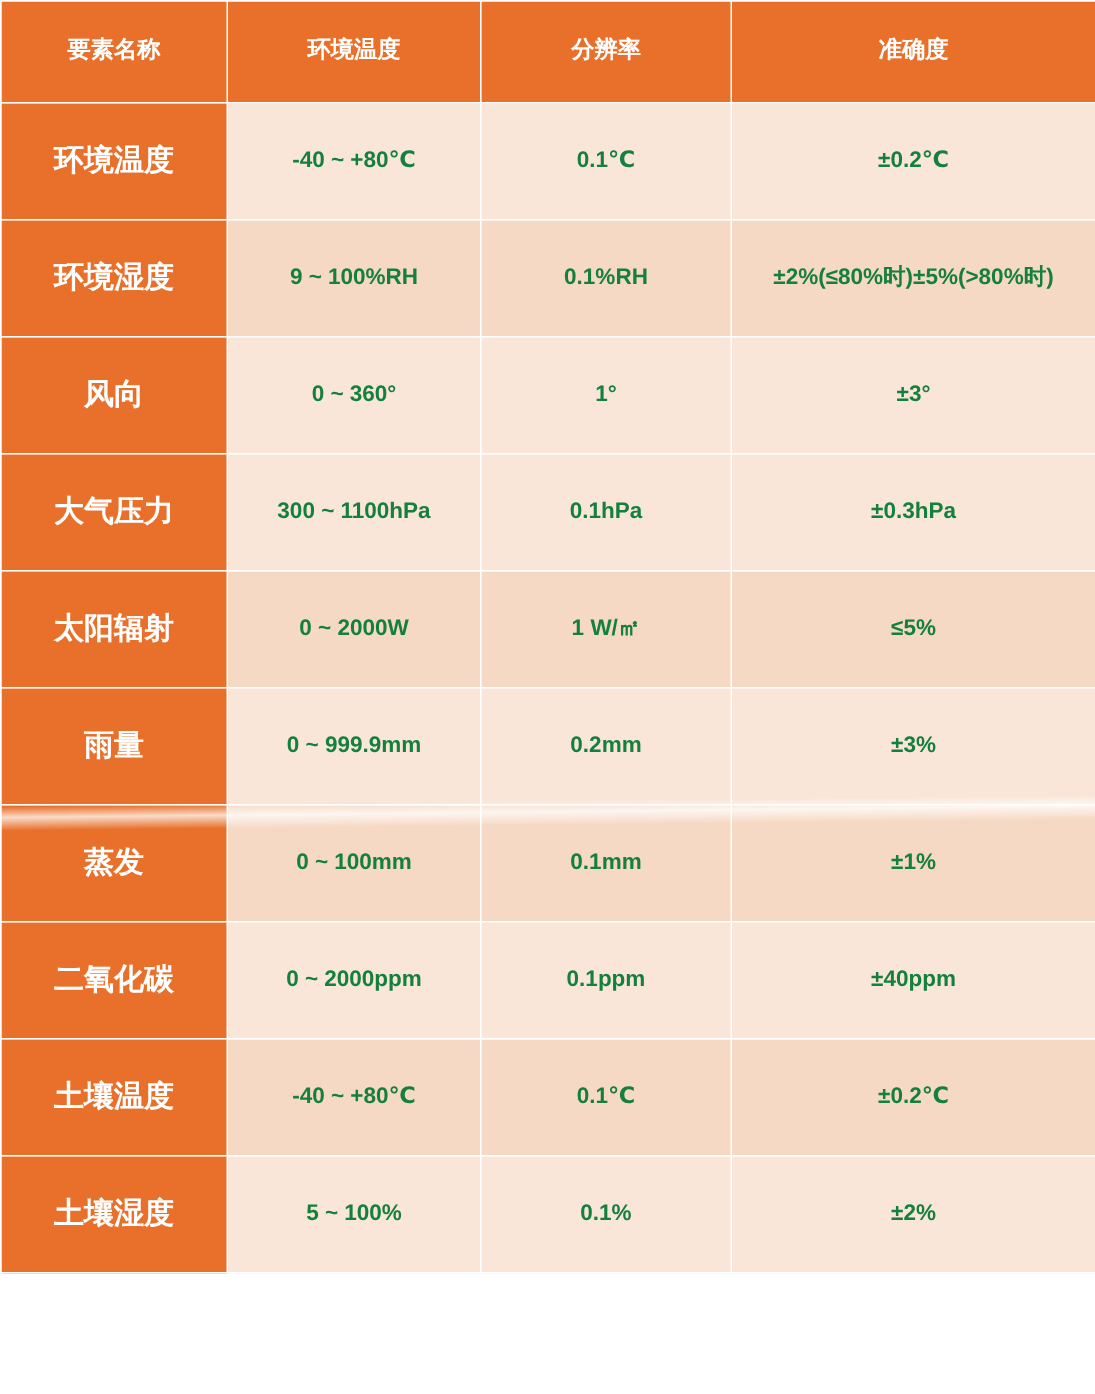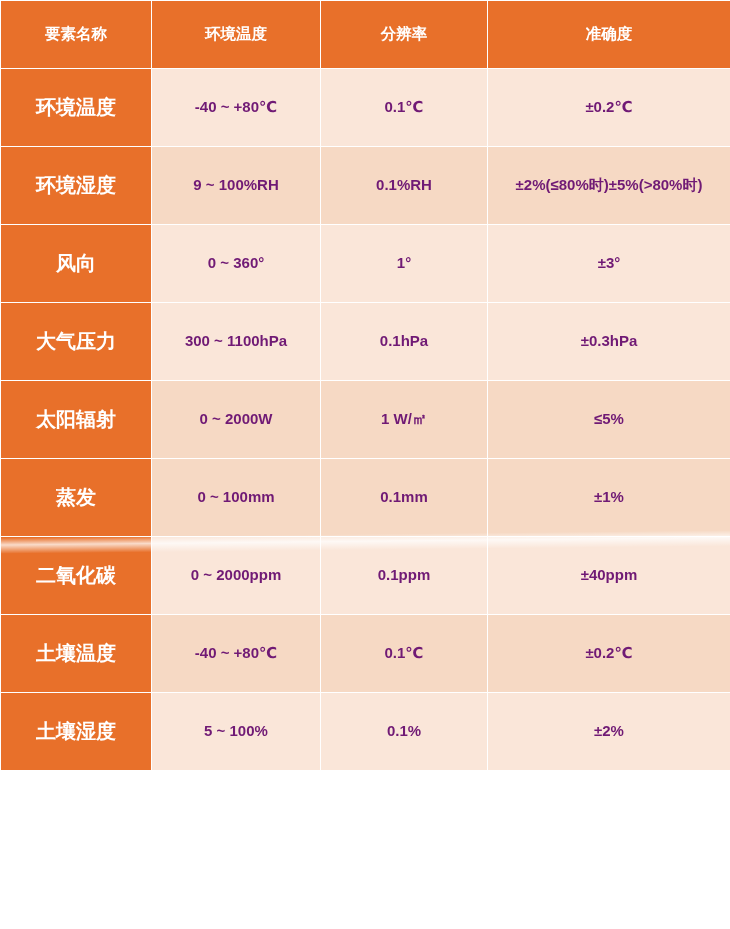--- a/index.html
+++ b/index.html
@@ -47,21 +47,21 @@
   tbody tr {
     height: 78px;
   }
   tbody td.name-cell {
     background: #e8702a;
     color: #ffffff;
     font-weight: bold;
     font-size: 20px;
   }
   tbody td.value-cell {
-    color: #701a75;
+    color: #15803d;
     font-weight: bold;
   }
   tbody tr.row-odd td.value-cell {
     background: #fae6d9;
   }
   tbody tr.row-even td.value-cell {
     background: #f6d9c4;
   }
   
   .streak {
@@ -119,20 +119,26 @@
         <td class="value-cell">300 ~ 1100hPa</td>
         <td class="value-cell">0.1hPa</td>
         <td class="value-cell">±0.3hPa</td>
       </tr>
       <tr class="row-even">
         <td class="name-cell">太阳辐射</td>
         <td class="value-cell">0 ~ 2000W</td>
         <td class="value-cell">1 W/㎡</td>
         <td class="value-cell">≤5%</td>
       </tr>
+      <tr class="row-odd">
+        <td class="name-cell">雨量</td>
+        <td class="value-cell">0 ~ 999.9mm</td>
+        <td class="value-cell">0.2mm</td>
+        <td class="value-cell">±3%</td>
+      </tr>
       <tr class="row-even">
         <td class="name-cell">蒸发</td>
         <td class="value-cell">0 ~ 100mm</td>
         <td class="value-cell">0.1mm</td>
         <td class="value-cell">±1%</td>
       </tr>
       <tr class="row-odd">
         <td class="name-cell">二氧化碳</td>
         <td class="value-cell">0 ~ 2000ppm</td>
         <td class="value-cell">0.1ppm</td>

